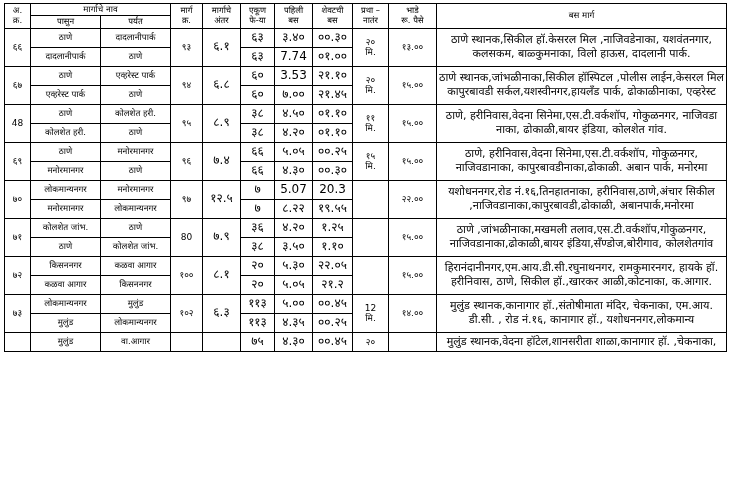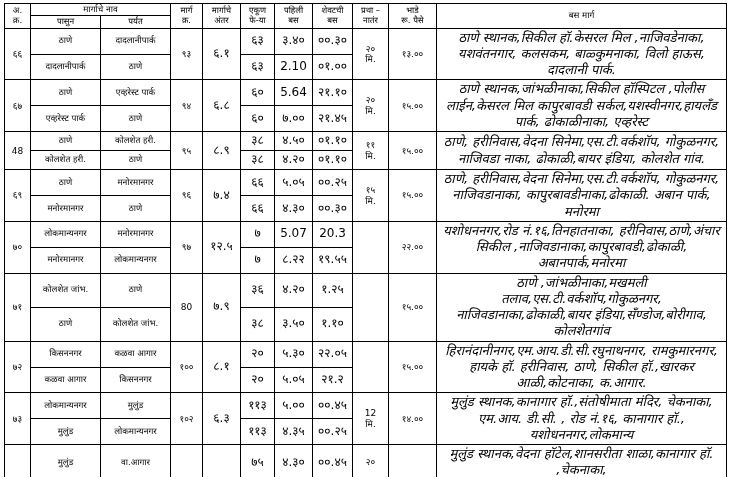--- a/index.html
+++ b/index.html
@@ -52,22 +52,21 @@
   .col-first   { width: 38px; }
   .col-last    { width: 40px; }
   .col-time    { width: 36px; }
   .col-fare    { width: 48px; }
   .col-path    { width: 290px; }
 
   td.path {
     text-align: left;
     padding: 2px 4px;
     line-height: 1.25;
-    font-size: 13px;
-    font-style: italic;
+    font-size: 11px;
   }
   td.sr, td.route, td.time, td.fare {
     font-size: 9px;
   }
   td.num { font-size: 12px; }
   .hdr-main { font-size: 8.6px; }
   .hdr-sub  { font-size: 8.4px; }
   .two-line { line-height: 1.15; }
   tr.row-a td { height: 16px; }
   tr.row-b td { height: 16px; }
@@ -146,31 +145,31 @@
             <div>२०</div>
             <div>मि.</div>
           </td>
           <td class="fare" rowspan="2">१३.००</td>
           <td class="path" rowspan="2">ठाणे स्थानक,सिकील हॉ.केसरल मिल ,नाजिवडेनाका, यशवंतनगार, कलसकम, बाळ्कुमनाका, विलो हाऊस, दादलानी पार्क.</td>
         </tr>
         <tr class="row-b">
           <td class="from">दादलानीपार्क</td>
           <td class="to">ठाणे</td>
           <td class="num">६३</td>
-          <td class="num">2.10</td>
+          <td class="num">7.74</td>
           <td class="num">०१.००</td>
         </tr>
         <tr class="row-a">
           <td class="sr" rowspan="2">६७</td>
           <td class="from">ठाणे</td>
           <td class="to">एव्हरेस्ट पार्क</td>
           <td class="route" rowspan="2">९४</td>
           <td class="num" rowspan="2">६.८</td>
           <td class="num">६०</td>
-          <td class="num">5.64</td>
+          <td class="num">3.53</td>
           <td class="num">२१.१०</td>
           <td class="time" rowspan="2">
             <div>२०</div>
             <div>मि.</div>
           </td>
           <td class="fare" rowspan="2">१५.००</td>
           <td class="path" rowspan="2">ठाणे स्थानक,जांभळीनाका,सिकील हॉस्पिटल ,पोलीस लाईन,केसरल मिल कापुरबावडी सर्कल,यशस्वीनगर,हायलँड पार्क, ढोकाळीनाका, एव्हरेस्ट</td>
         </tr>
         <tr class="row-b">
           <td class="from">एव्हरेस्ट पार्क</td>

